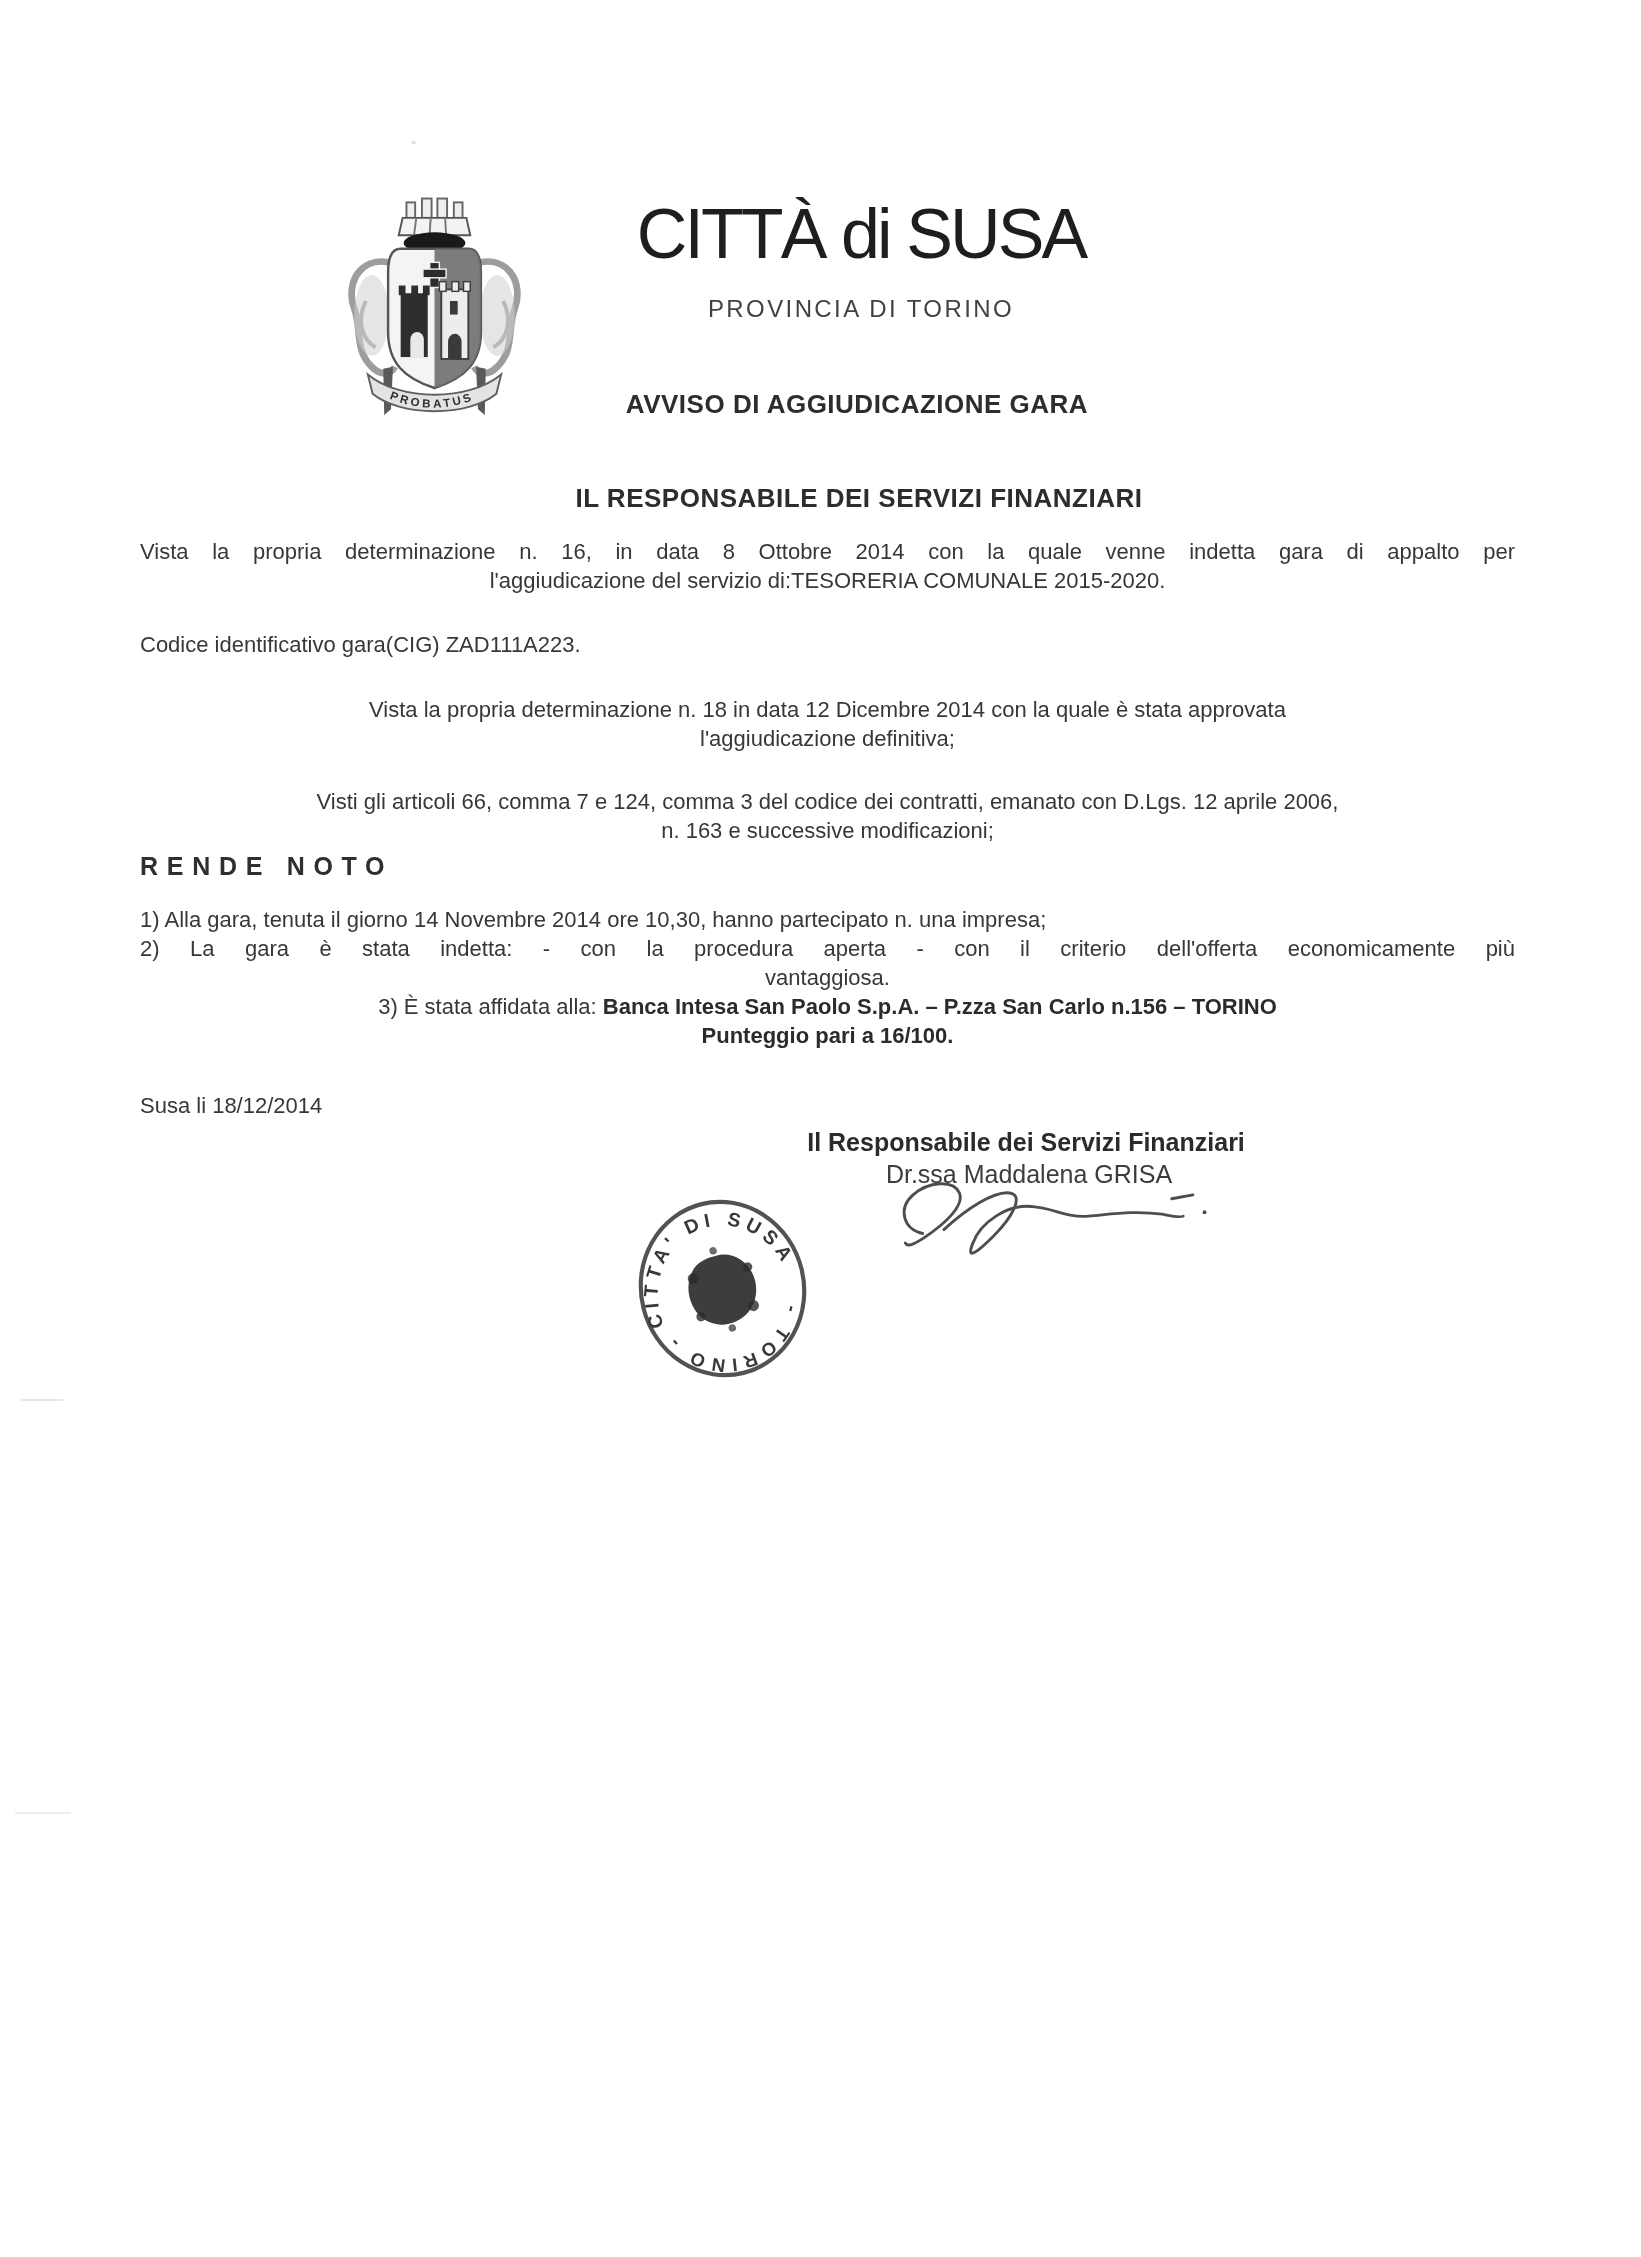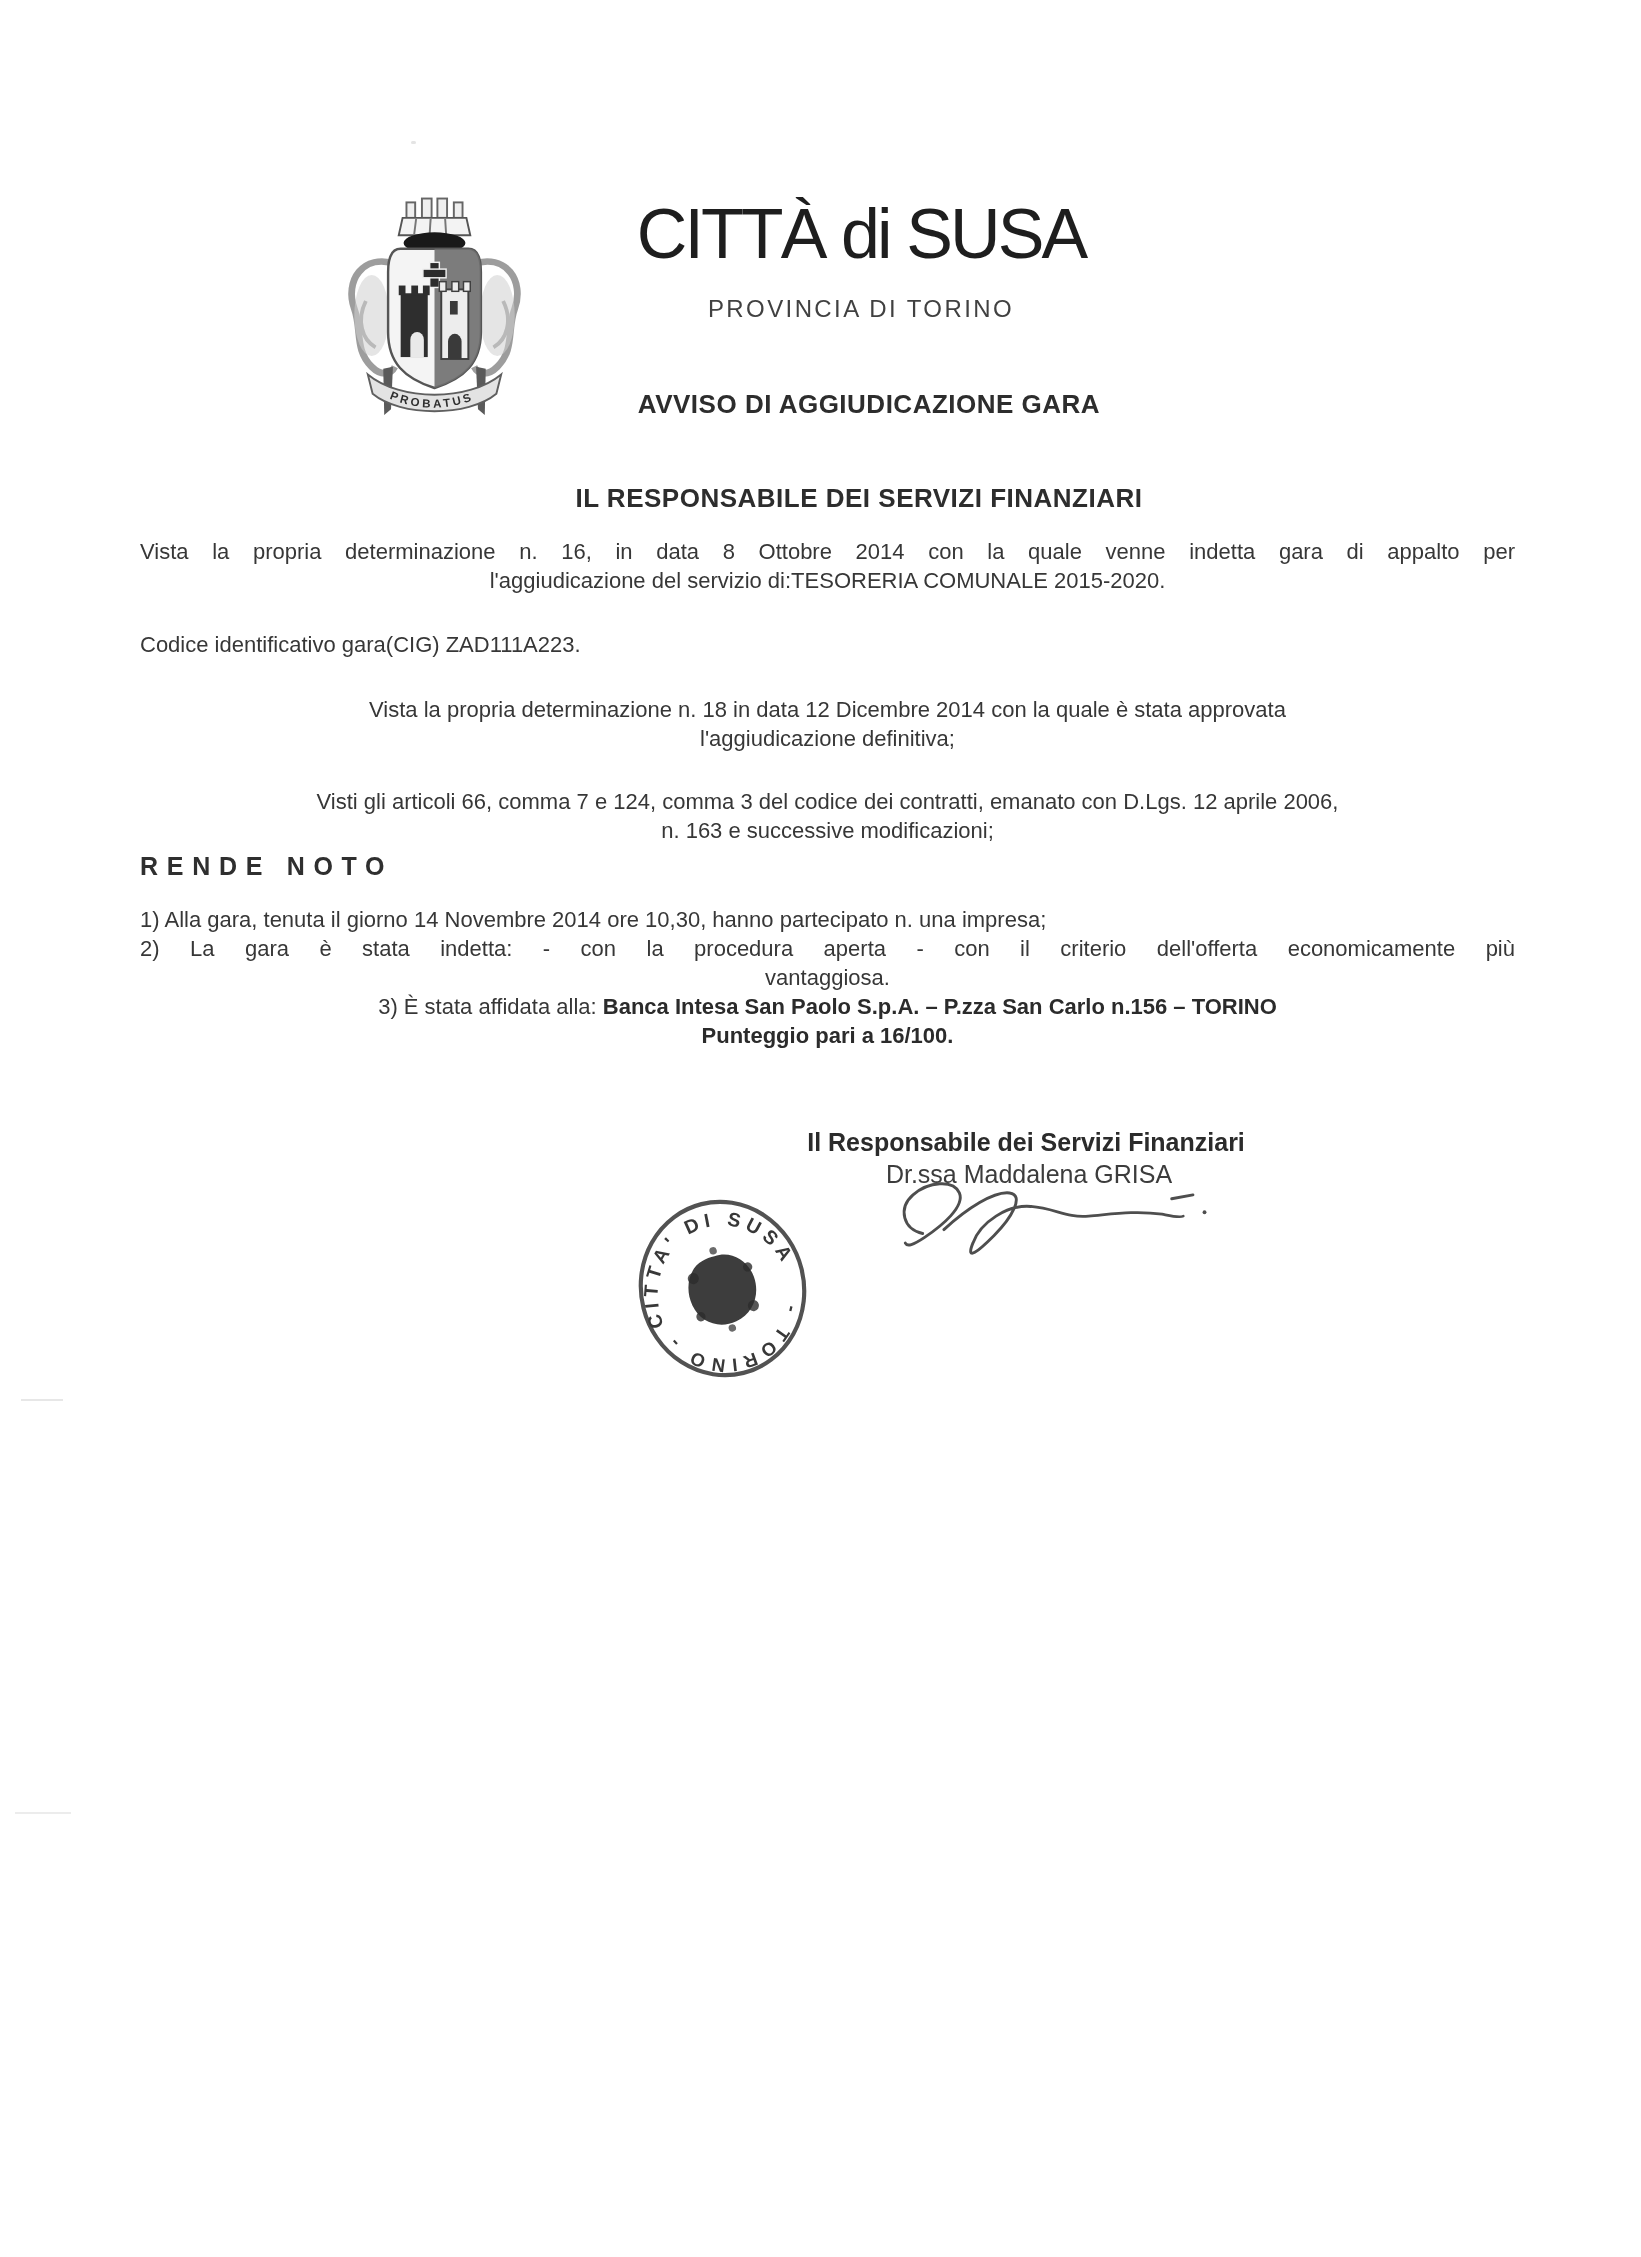--- a/index.html
+++ b/index.html
@@ -8,21 +8,21 @@
     font-family:"Liberation Sans","DejaVu Sans",sans-serif;color:#373737;
     overflow:hidden;margin:0 auto;
   }
   
   .hdr{position:absolute;left:861px;top:199px;transform:translateX(-50%);
        text-align:center;white-space:nowrap;}
   .city-title{font-size:70px;line-height:1;letter-spacing:-2.9px;color:#1e1e1e;
        font-weight:400;}
   .subtitle{margin-top:26px;font-size:24px;letter-spacing:2.4px;color:#414141;}
   .h-avviso{position:absolute;left:857px;top:389px;transform:translateX(-50%);
-       font-size:26px;font-weight:700;color:#2d2d2d;white-space:nowrap;letter-spacing:0.5px;margin-left:12px;}
+       font-size:26px;font-weight:700;color:#2d2d2d;white-space:nowrap;letter-spacing:0.5px;}
   .h-resp{position:absolute;left:859px;top:483px;transform:translateX(-50%);
        font-size:26px;font-weight:700;color:#2d2d2d;white-space:nowrap;letter-spacing:0.5px;}
   
   .blk{position:absolute;left:140px;width:1375px;font-size:22px;line-height:29px;
        color:#373737;}
   .line{min-height:29px;text-align:center;}
   .jline{text-align:justify;text-align-last:justify;}
   .rende{position:absolute;left:140px;width:1375px;
        font-size:25px;font-weight:700;letter-spacing:8.7px;color:#2f2f2f;}
   .bold{font-weight:700;color:#2b2b2b;}
@@ -134,20 +134,21 @@
   <div class="blk" style="top:934px">
     <div class="line jline">2) La gara è stata indetta: - con la procedura aperta - con il criterio dell'offerta economicamente più</div>
     <div class="line">vantaggiosa.</div>
   </div>
 
   <div class="blk" style="top:992px">
     <div class="line"><span>3) È stata affidata alla:  </span><span class="bold">Banca Intesa San Paolo S.p.A. – P.zza San Carlo n.156 – TORINO</span></div>
     <div class="line bold">Punteggio pari a 16/100.</div>
   </div>
 
+  <div class="blk" style="top:1091px">Susa li 18/12/2014</div>
 
   <div class="sig-role" style="top:1128px">Il Responsabile dei Servizi Finanziari</div>
   <div class="sig-name" style="top:1160px">Dr.ssa Maddalena GRISA</div>
 
   <svg class="signature" viewBox="0 0 345 118">
     <g fill="none" stroke="#4e4e4e" stroke-width="3" stroke-linecap="round">
       <path d="M38,74 C18,70 12,48 28,34 C44,20 70,18 76,32 C82,46 58,66 40,78 C28,86 22,88 20,84"></path>
       <path d="M60,70 C84,48 112,30 128,32 C144,34 130,58 112,76 C96,92 82,104 90,84 C98,62 126,44 150,46"></path>
       <path d="M150,46 C176,48 186,58 210,56 C234,54 258,50 286,54 C296,56 304,58 308,56" stroke-width="2.8"></path>
       <path d="M296,38 L318,34" stroke-width="3"></path>

